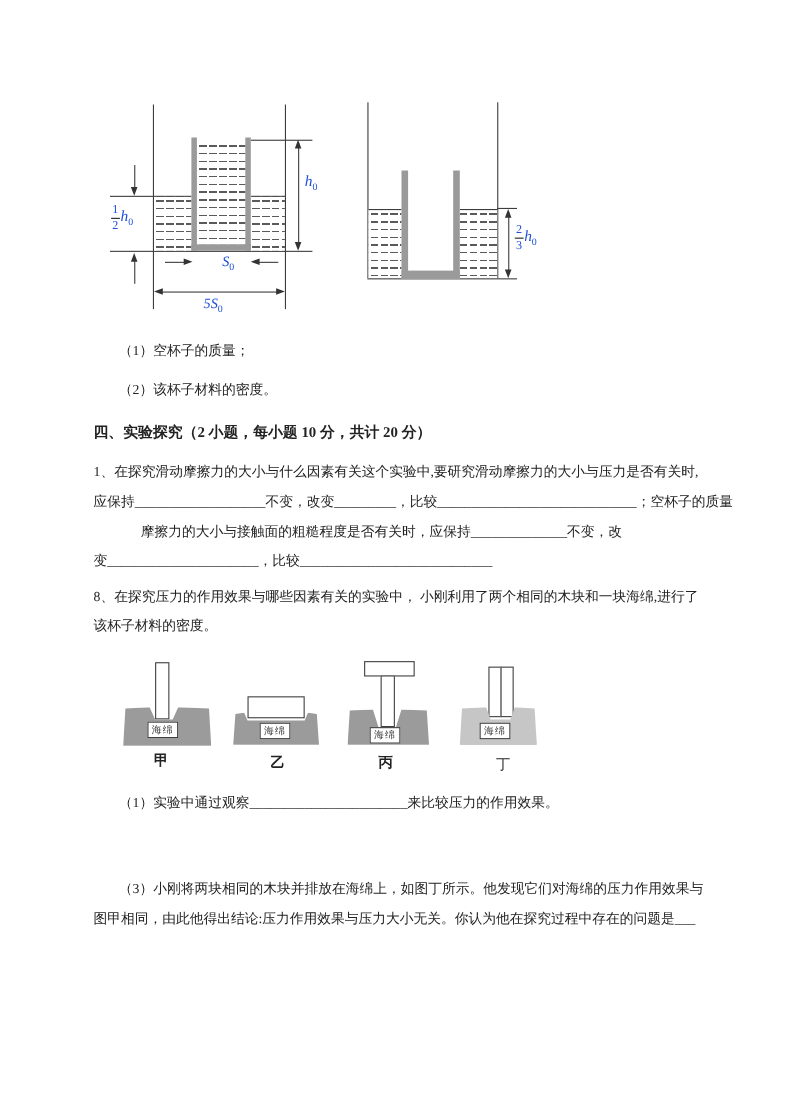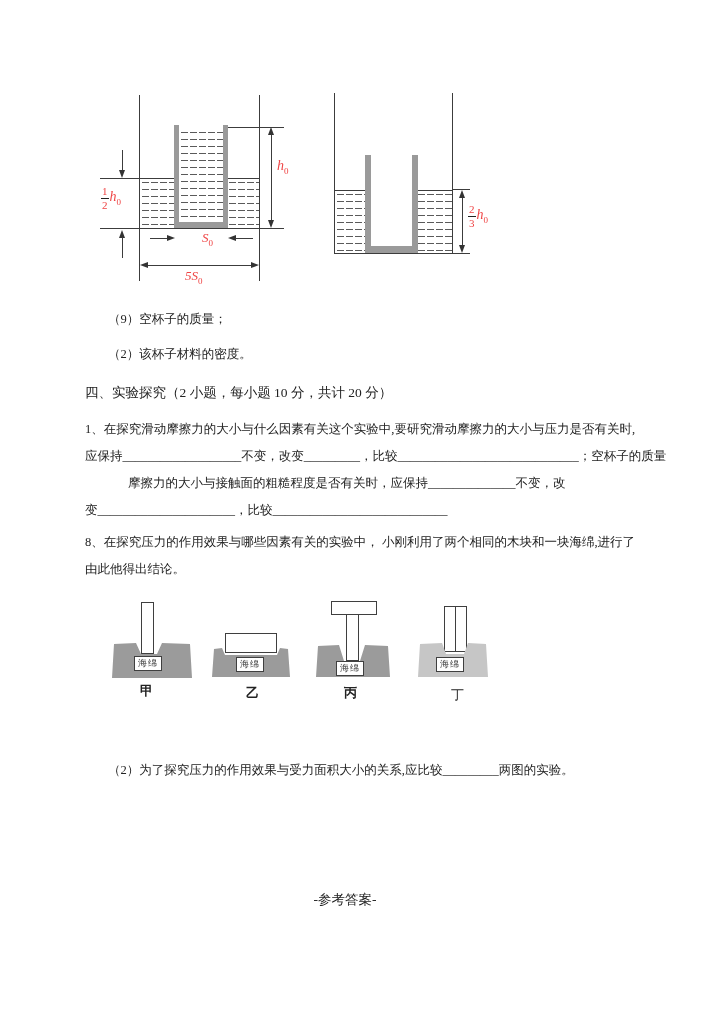--- a/index.html
+++ b/index.html
@@ -2,36 +2,36 @@
 <html><head>
 <meta charset="utf-8">
 <style>
   html,body { margin:0; padding:0; background:#fff; }
   .page {
     position:relative; width:720px; height:1017px; background:#ffffff;
     font-family:"Liberation Serif","DejaVu Serif",serif; color:#222; overflow:hidden;
   }
   .abs { position:absolute; }
   .line { position:absolute; white-space:nowrap; font-size:12.5px; color:#222; }
-  .bold { font-weight:normal; }
+  .bold { font-weight:bold; }
   
   .hline { position:absolute; height:1px; background:#3c3c3c; }
   .vline { position:absolute; width:1px; background:#3c3c3c; }
   .water {
     position:absolute;
     background-image:
       repeating-linear-gradient(90deg, #ffffff 0 2px, rgba(255,255,255,0) 2px 9px),
       repeating-linear-gradient(180deg, rgba(0,0,0,0) 0 3px, #5a5a5a 3px 4.3px, rgba(0,0,0,0) 4.3px 7px);
   }
   .tri { position:absolute; width:0; height:0; }
   .tri-up    { border-left:3.5px solid transparent; border-right:3.5px solid transparent; border-bottom:8px solid #333; }
   .tri-down  { border-left:3.5px solid transparent; border-right:3.5px solid transparent; border-top:8px solid #333; }
   .tri-left  { border-top:3.5px solid transparent; border-bottom:3.5px solid transparent; border-right:8px solid #333; }
   .tri-right { border-top:3.5px solid transparent; border-bottom:3.5px solid transparent; border-left:8px solid #333; }
-  .dimlabel { position:absolute; font-style:italic; font-size:14px; color:#ef4444; white-space:nowrap; }
+  .dimlabel { position:absolute; font-style:italic; font-size:14px; color:#1d4ed8; white-space:nowrap; }
   .dimlabel sub { font-size:9px; font-style:normal; }
   .frac { display:inline-flex; flex-direction:column; align-items:center; font-style:normal; font-size:11px; line-height:1.15; vertical-align:middle; }
   .frac .num { border-bottom:1px solid #222; padding:0 1px; }
   .fracwrap { display:flex; align-items:center; gap:1px; }
   .cup-left {
     position:absolute; left:174px; top:125px; width:54px; height:103px;
     border-left:5px solid #9a9a9a; border-right:5px solid #9a9a9a; border-bottom:6px solid #9a9a9a;
     background:#fff; box-sizing:border-box;
   }
   .cup-left .inner { position:absolute; left:0; top:4px; right:0; bottom:0; }
@@ -115,35 +115,35 @@
     <div class="tri tri-down" style="left:459px;top:245px;"></div>
     <div class="dimlabel fracwrap" style="left:468px;top:203px;">
       <span class="frac">
           <span class="num">2</span>
           <span class="den">3</span>
         </span>
       <span><span>h</span><sub>0</sub></span>
     </div>
   </div>
 
-  <div class="line" style="left:108px;top:311px;">（9）空杯子的质量；</div>
+  <div class="line" style="left:108px;top:311px;">（1）空杯子的质量；</div>
   <div class="line" style="left:108px;top:346px;">（2）该杯子材料的密度。</div>
 
   <div class="line bold" style="left:85px;top:384px;font-size:13.5px;">四、实验探究（2 小题，每小题 10 分，共计 20 分）</div>
 
   <div class="abs" style="left:85px;top:421px;width:600px;">
     <div class="line" style="left:0;top:0;text-align:right;">1、在探究滑动摩擦力的大小与什么因素有关这个实验中,要研究滑动摩擦力的大小与压力是否有关时,</div>
     <div class="line" style="left:0;top:27px;">应保持___________________不变，改变_________，比较_____________________________；空杯子的质量</div>
     <div class="line" style="left:0;top:54px;margin-left:43px;">摩擦力的大小与接触面的粗糙程度是否有关时，应保持______________不变，改</div>
     <div class="line" style="left:0;top:81px;">变______________________，比较____________________________</div>
   </div>
 
   <div class="abs" style="left:85px;top:534px;width:600px;">
     <div class="line" style="left:0;top:0;">8、在探究压力的作用效果与哪些因素有关的实验中， 小刚利用了两个相同的木块和一块海绵,进行了</div>
-    <div class="line" style="left:0;top:27px;">由此他得出结论。</div>
+    <div class="line" style="left:0;top:27px;">该杯子材料的密度。</div>
   </div>
 
   <div class="abs" style="left:0;top:0;width:720px;height:720px;">
 
     <div class="block" style="left:141px;top:602px;width:13px;height:52px;"></div>
     <div class="sponge" style="left:112px;top:640px;width:80px;height:38px;
       clip-path:polygon(2px 4px,24px 3px,29px 14px,45px 14px,50px 3px,78px 4px,80px 38px,0px 38px);"></div>
     <div class="sponge-tag" style="left:134px;top:656px;">海绵</div>
     <div class="fig-label" style="left:140px;top:682px;font-weight:bold;">甲</div>
 
@@ -161,17 +161,18 @@
     <div class="fig-label" style="left:344px;top:684px;font-weight:bold;">丙</div>
 
     <div class="block" style="left:444px;top:606px;width:12px;height:46px;"></div>
     <div class="block" style="left:455px;top:606px;width:12px;height:46px;"></div>
     <div class="sponge light" style="left:418px;top:641px;width:70px;height:36px;
       clip-path:polygon(2px 3px,24px 2px,28px 13px,46px 13px,50px 2px,68px 3px,70px 36px,0px 36px);"></div>
     <div class="sponge-tag" style="left:436px;top:657px;">海绵</div>
     <div class="fig-label" style="left:451px;top:686px;">丁</div>
   </div>
 
-  <div class="line" style="left:108px;top:762px;">（2）为了探究压力的作用效果与受力面积大小的关系,应比较_________两图的实验。</div>
+  <div class="line" style="left:108px;top:722px;">（1）实验中通过观察_______________________来比较压力的作用效果。</div>
+  <div class="line" style="left:108px;top:800px;">（3）小刚将两块相同的木块并排放在海绵上，如图丁所示。他发现它们对海绵的压力作用效果与</div>
+  <div class="line" style="left:85px;top:827px;">图甲相同，由此他得出结论:压力作用效果与压力大小无关。你认为他在探究过程中存在的问题是___</div>
 
-  <div class="abs bold" style="left:0;top:891px;width:690px;text-align:center;font-size:13.5px;">-参考答案-</div>
 
 </div>
 
 </body></html>

